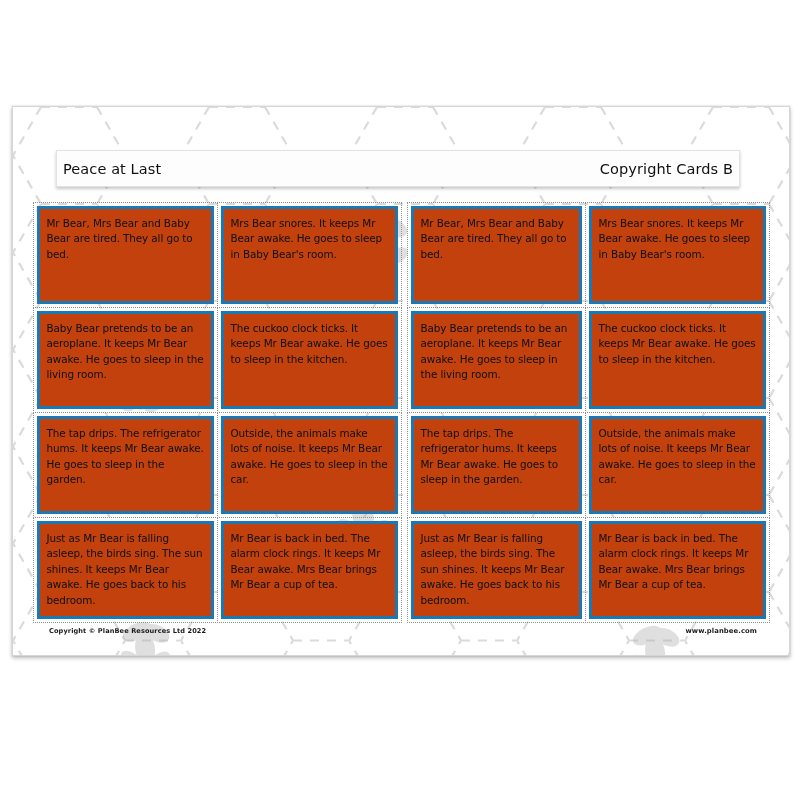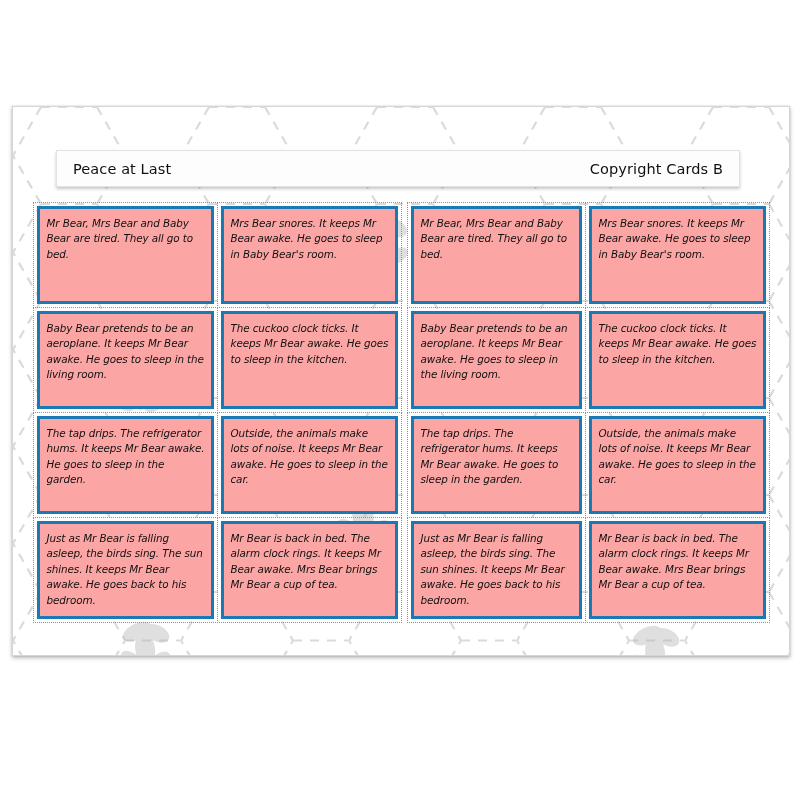--- a/index.html
+++ b/index.html
@@ -57,21 +57,21 @@
     left: 43px;
     top: 43px;
     width: 684px;
     height: 37px;
     background: #fdfdfd;
     border: 1px solid #e2e2e2;
     box-shadow: 0 2px 3px rgba(0,0,0,0.22);
     display: flex;
     align-items: center;
     justify-content: space-between;
-    padding: 0 16px;
+    padding: 0 6px;
     box-sizing: border-box;
     z-index: 4;
   }
   .title-left, .title-right {
     font-family: "DejaVu Sans", sans-serif;
     font-size: 14.5px;
     color: #111111;
     letter-spacing: 0.1px;
     white-space: nowrap;
   }
@@ -91,25 +91,24 @@
     position: relative;
     box-sizing: border-box;
     padding: 3px;
     border: 1px dotted #8f8f8f;
     margin: -0.5px;
   }
   .card {
     box-sizing: border-box;
     width: 100%;
     height: 100%;
-    background: #fca5a5;
+    background: #c2410c;
     border: 3px solid #1a79b5;
     padding: 7px 6px 4px 7px;
     overflow: hidden;
-    font-style: italic;
   }
   .card-text {
     font-family: "DejaVu Sans", sans-serif;
     font-size: 10.4px;
     line-height: 15.6px;
     color: #101010;
     letter-spacing: -0.1px;
     white-space: pre-line;
   }
 
@@ -337,15 +336,19 @@
       </div>
 
       <div class="cellwrap">
         <div class="card">
           <div class="card-text">Mr Bear is back in bed. The alarm clock rings. It keeps Mr Bear awake. Mrs Bear brings Mr Bear a cup of tea.</div>
         </div>
       </div>
 
     </div>
 
+    <div class="footer">
+      <span class="copyright">Copyright © PlanBee Resources Ltd 2022</span>
+      <span class="weblink">www.planbee.com</span>
+    </div>
 
   </div>
 </div>
 
 </body></html>

